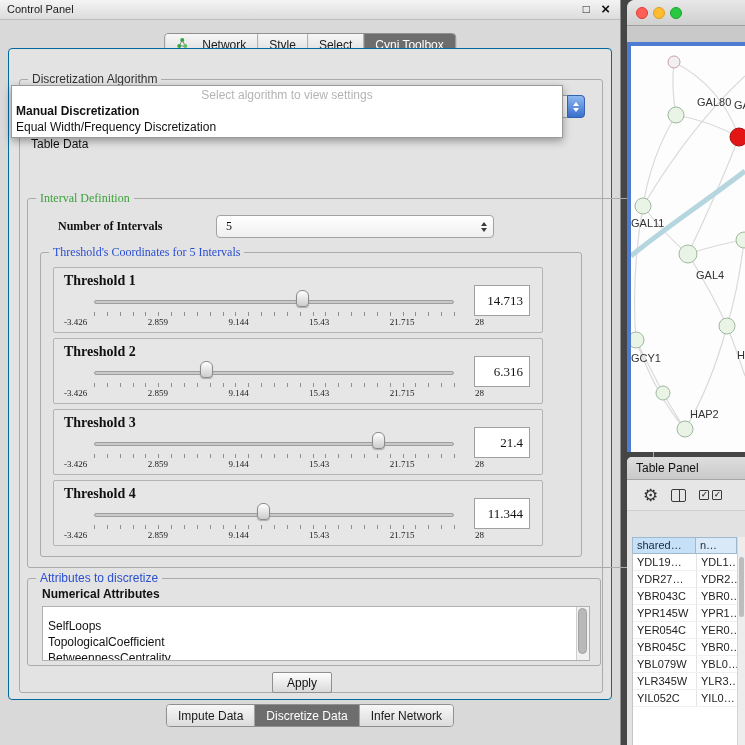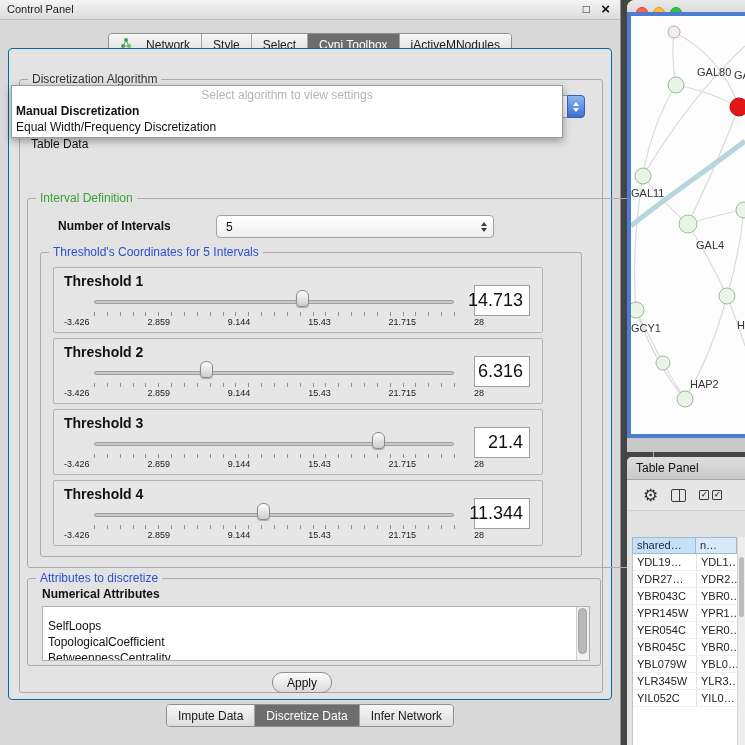--- a/index.html
+++ b/index.html
@@ -45,52 +45,52 @@
 .popup{position:absolute;left:2px;top:36px;width:552px;height:53px;background:#fff;border:1px solid #9a9a9a;box-shadow:0 3px 8px rgba(0,0,0,.35);z-index:20;}
 .popup-header{height:18px;text-align:center;font-size:12px;color:#b4b4b4;padding-top:2px;}
 .popup-item{height:16px;font-size:12px;color:#111;padding-left:4px;}
 .popup-item.bold{font-weight:bold;}
 
 .label{position:absolute;font-size:12px;color:#111;}
 .bold{font-weight:bold;}
 .td-label{left:22px;top:88px;}
 .td-combo{left:20px;top:103px;width:556px;height:22px;}
 
-.interval-group{left:18px;top:149px;width:627px;height:370px;}
+.interval-group{left:18px;top:149px;width:627px;height:370px;font-family:Liberation Serif, serif;}
 .num-label{left:30px;top:20px;}
 .num-combo{left:188px;top:16px;width:278px;height:23px;}
 
 .thr-group{left:12px;top:53px;width:542px;height:305px;}
 .t-block{position:absolute;left:12px;width:490px;height:66px;border:1px solid #b4b4b4;border-radius:2px;background:#e6e6e6;}
 .tb1{top:14px;}.tb2{top:85px;}.tb3{top:156px;}.tb4{top:227px;}
 .t-label{position:absolute;left:10px;top:5px;font-size:14px;font-weight:bold;color:#111;}
 .slider{position:absolute;left:40px;top:26px;width:360px;height:14px;}
 .groove{position:absolute;left:0;right:0;top:6px;height:4px;background:#c9c9c9;border:1px solid #9e9e9e;border-radius:2px;}
 .thumb{position:absolute;top:-4px;width:13px;height:17px;background:linear-gradient(#ffffff,#cccccc);border:1px solid #8b8b8b;border-radius:6px 6px 4px 4px;box-shadow:0 1px 1px rgba(0,0,0,.25);}
 .ticks{position:absolute;left:40px;top:44px;width:361px;height:4px;background:repeating-linear-gradient(to right,#8f8f8f 0 1px,transparent 1px 12.86px);}
 .scale{position:absolute;left:10px;top:49px;width:420px;display:flex;justify-content:space-between;font-size:9px;color:#1a1a1a;}
-.t-value{position:absolute;left:420px;top:17px;width:56px;height:31px;background:#fff;border:1px solid #a0a0a0;font-size:18px;color:#111;display:flex;align-items:center;justify-content:flex-end;padding-right:6px;}
+.t-value{position:absolute;left:420px;top:17px;width:56px;height:31px;background:#fff;border:1px solid #a0a0a0;font-size:13px;color:#111;display:flex;align-items:center;justify-content:flex-end;padding-right:6px;}
 
 .attr-group{left:18px;top:529px;width:574px;height:88px;}
 .attr-heading{position:absolute;left:14px;top:8px;font-size:12px;font-weight:bold;color:#111;}
 .attr-list{position:absolute;left:14px;top:27px;width:548px;height:55px;background:#fff;border:1px solid #b0b0b0;overflow:hidden;font-size:12px;color:#111;}
 .attr-item{height:16px;padding:12px 0 0 5px;}
 .vscroll{position:absolute;right:0;top:0;width:13px;height:100%;background:#f1f1f1;border-left:1px solid #d0d0d0;}
 .vthumb{position:absolute;left:1px;top:1px;width:9px;height:46px;background:#b9b9b9;border:1px solid #a2a2a2;border-radius:5px;}
 
-.apply-btn{position:absolute;left:263px;top:623px;width:60px;height:21px;background:linear-gradient(#fdfdfd,#dadada);border:1px solid #8f8f8f;border-radius:10px;font-size:12px;color:#111;font-family:"Liberation Sans",sans-serif;}
+.apply-btn{position:absolute;left:263px;top:623px;width:60px;height:21px;background:linear-gradient(#fdfdfd,#dadada);border:1px solid #8f8f8f;border-radius:2px;font-size:12px;color:#111;font-family:"Liberation Sans",sans-serif;}
 
 
 .net-window{position:absolute;left:627px;top:0;width:118px;height:452px;background:#c9c9c9;border-radius:8px 0 0 0;overflow:hidden;}
 .net-titlebar{position:absolute;left:0;top:0;width:100%;height:26px;background:linear-gradient(#e8e8e8,#cfcfcf);border-bottom:1px solid #9f9f9f;}
 .light{position:absolute;top:7px;width:12px;height:12px;border-radius:50%;}
 .light.red{left:9px;background:#ff5f57;border:1px solid #dd3b33;}
 .light.yellow{left:26px;background:#febc2e;border:1px solid #d79f20;}
 .light.green{left:43px;background:#28c840;border:1px solid #1da32f;}
-.net-content{position:absolute;left:0;top:12px;width:118px;height:426px;background:#fdfdfd;border:4px solid #4e7cd0;border-right:0;overflow:hidden;}
+.net-content{position:absolute;left:0;top:42px;width:118px;height:426px;background:#fdfdfd;border:4px solid #4e7cd0;border-right:0;overflow:hidden;}
 .net-content svg{display:block;}
 
 
 .table-window{position:absolute;left:627px;top:457px;width:118px;height:288px;background:#e2e2e2;border-radius:5px 0 0 0;overflow:hidden;}
 .tp-titlebar{position:absolute;left:0;top:0;width:100%;height:23px;background:linear-gradient(#dedede,#c9c9c9);border-bottom:1px solid #a5a5a5;font-size:12px;color:#111;}
 .tp-titlebar span{position:absolute;left:9px;top:4px;}
 .tp-toolbar{position:absolute;left:0;top:23px;width:100%;height:31px;background:#e6e6e6;border-bottom:1px solid #cfcfcf;display:flex;align-items:center;gap:13px;padding-left:16px;}
 .gear{font-size:17px;color:#333;line-height:1;}
 .tbl-icon{width:15px;height:13px;border:1.5px solid #3a3a3a;border-radius:2px;position:relative;display:inline-block;}
 .tbl-icon i{position:absolute;left:50%;top:0;width:0;height:100%;border-left:1.5px solid #3a3a3a;}
@@ -131,23 +131,20 @@
         <span>Network</span>
       </div>
       <div class="tab">
           <span>Style</span>
         </div>
       <div class="tab">
           <span>Select</span>
         </div>
       <div class="tab selected">
           <span>Cyni Toolbox</span>
-        </div>
-      <div class="tab">
-          <span>jActiveMNodules</span>
         </div>
     </div>
 
     <div class="main-panel">
 
       <div class="group algo-group">
         <span class="gtitle plain">Discretization Algorithm</span>
       </div>
 
       <div class="combo algo-combo">

